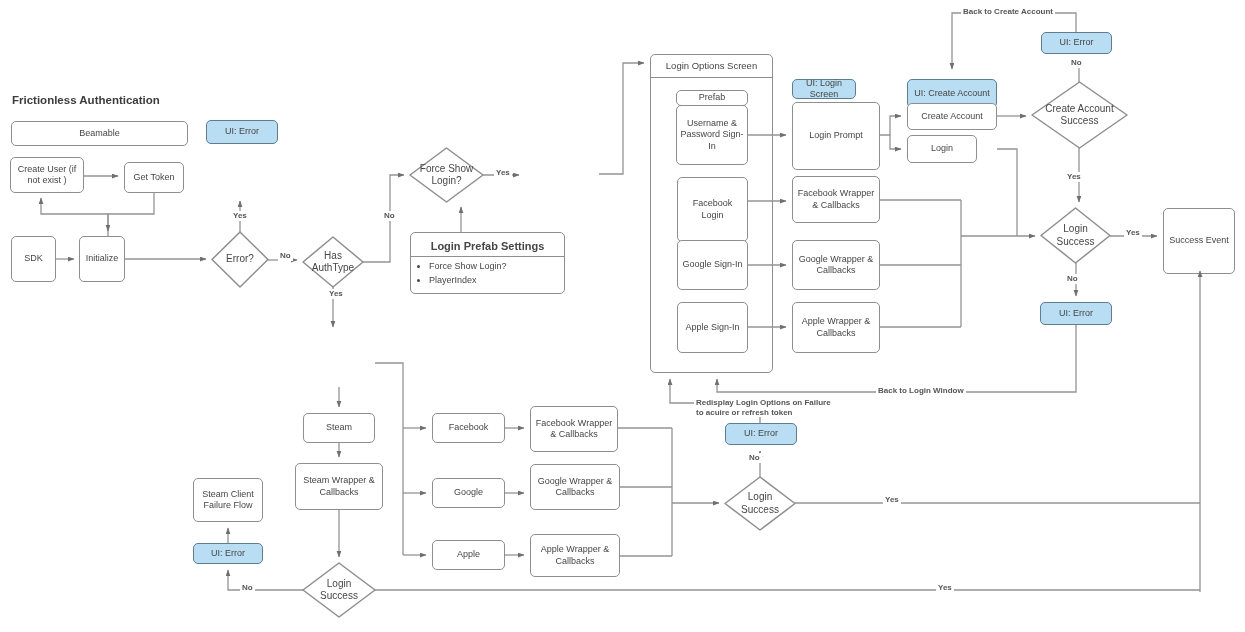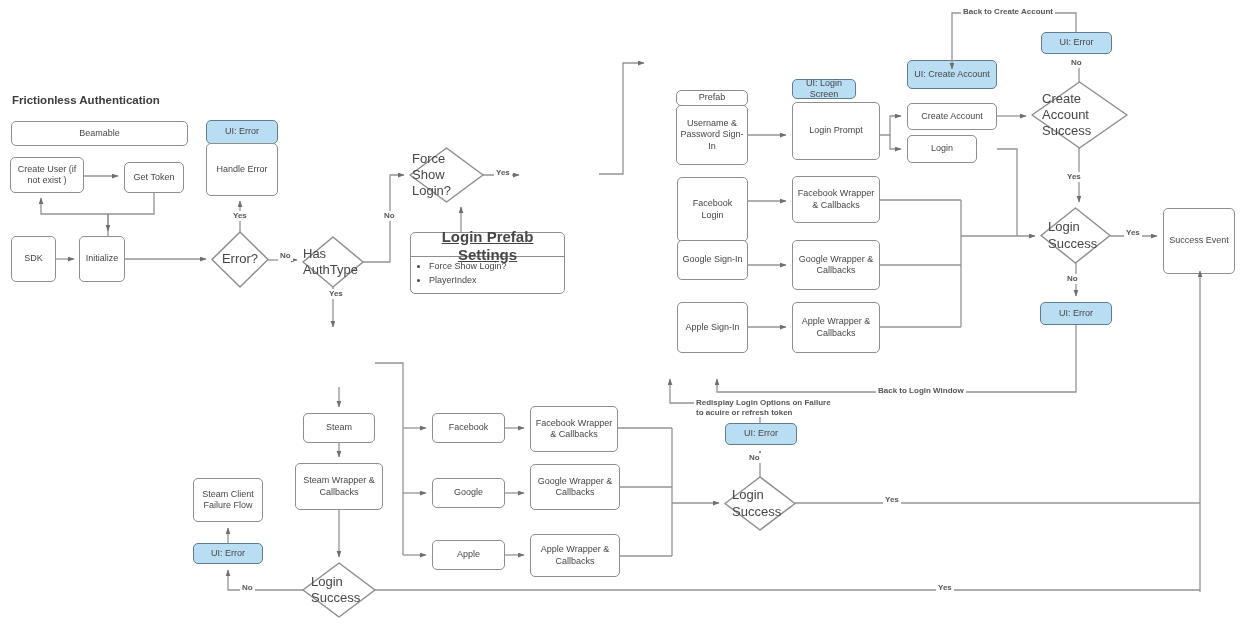--- a/index.html
+++ b/index.html
@@ -18,73 +18,75 @@
   }
   .blue{background:#b9ddf2;border-color:#5f7d8e;}
   .container-box{align-items:flex-start;justify-content:stretch;padding:0;flex-direction:column;}
   .container-box .chdr{
     width:100%;box-sizing:border-box;height:23px;border-bottom:1.4px solid #8e8e8e;
     display:flex;align-items:center;justify-content:center;font-size:9.5px;
   }
   .settings-box{padding:0;flex-direction:column;align-items:stretch;}
   .settings-box .shdr{
     height:20px;border-bottom:1.4px solid #8e8e8e;display:flex;align-items:center;justify-content:center;
-    font-weight:bold;font-size:15px;text-decoration:underline;
+    font-weight:bold;font-size:11px;
   }
   .settings-box ul{
     margin:3px 0 3px 18px;padding:0;text-align:left;font-size:9px;line-height:1.45;
   }
   .wires{position:absolute;left:0;top:0;z-index:2;pointer-events:none;}
   .dlabel{
     position:absolute;z-index:3;display:flex;align-items:center;justify-content:center;
-    text-align:left;font-size:13px;line-height:1.25;color:#464646;
+    text-align:center;font-size:10px;line-height:1.25;color:#464646;
   }
   .elabel{
     position:absolute;z-index:3;font-size:8px;font-weight:bold;color:#565656;
     background:#ffffff;padding:0 2px;line-height:1.2;white-space:nowrap;
   }
 </style>
 </head>
 <body>
 
 <div class="canvas">
 
   <div class="title">Frictionless Authentication</div>
 
   <div class="node" style="left:11px;top:121px;width:177px;height:25px">Beamable</div>
   <div class="node" style="left:10px;top:157px;width:74px;height:36px">Create User (if not exist )</div>
   <div class="node" style="left:124px;top:162px;width:60px;height:31px">Get Token</div>
   <div class="node" style="left:11px;top:236px;width:45px;height:46px">SDK</div>
   <div class="node" style="left:79px;top:236px;width:46px;height:46px">Initialize</div>
 
   <div class="node blue" style="left:206px;top:120px;width:72px;height:24px">UI: Error</div>
-  <div class="node" style="left:206px;top:143px;width:72px;height:53px">Handle Error</div>
 
 
   <div class="node settings-box" style="left:410px;top:232px;width:155px;height:62px">
     <div class="shdr">Login Prefab Settings</div>
     <ul>
       <li>Force Show Login?</li>
       <li>PlayerIndex</li>
     </ul>
   </div>
 
+  <div class="node container-box" style="left:650px;top:54px;width:123px;height:319px">
+    <div class="chdr">Login Options Screen</div>
+  </div>
   <div class="node" style="left:676px;top:90px;width:72px;height:16px">Prefab</div>
   <div class="node" style="left:676px;top:105px;width:72px;height:60px">Username &amp; Password Sign-In</div>
   <div class="node" style="left:677px;top:177px;width:71px;height:65px">Facebook Login</div>
-  <div class="node" style="left:677px;top:240px;width:71px;height:40px">Google Sign-In</div>
+  <div class="node" style="left:677px;top:240px;width:71px;height:50px">Google Sign-In</div>
   <div class="node" style="left:677px;top:302px;width:71px;height:51px">Apple Sign-In</div>
 
   <div class="node blue" style="left:792px;top:79px;width:64px;height:20px">UI: Login Screen</div>
-  <div class="node" style="left:792px;top:102px;width:88px;height:58px">Login Prompt</div>
+  <div class="node" style="left:792px;top:102px;width:88px;height:68px">Login Prompt</div>
   <div class="node" style="left:792px;top:176px;width:88px;height:47px">Facebook Wrapper &amp; Callbacks</div>
   <div class="node" style="left:792px;top:240px;width:88px;height:50px">Google Wrapper &amp; Callbacks</div>
   <div class="node" style="left:792px;top:302px;width:88px;height:51px">Apple Wrapper &amp; Callbacks</div>
 
-  <div class="node blue" style="left:907px;top:60px;width:90px;height:29px">UI: Create Account</div>
+  <div class="node blue" style="left:907px;top:79px;width:90px;height:29px">UI: Create Account</div>
   <div class="node" style="left:907px;top:103px;width:90px;height:27px">Create Account</div>
   <div class="node" style="left:907px;top:135px;width:70px;height:28px">Login</div>
 
   <div class="node blue" style="left:1041px;top:32px;width:71px;height:22px">UI: Error</div>
   <div class="node" style="left:1163px;top:208px;width:72px;height:66px">Success Event</div>
   <div class="node blue" style="left:1040px;top:302px;width:72px;height:23px">UI: Error</div>
 
   <div class="node" style="left:303px;top:413px;width:72px;height:30px">Steam</div>
   <div class="node" style="left:295px;top:463px;width:88px;height:47px">Steam Wrapper &amp; Callbacks</div>
   <div class="node" style="left:193px;top:478px;width:70px;height:44px">Steam Client Failure Flow</div>

